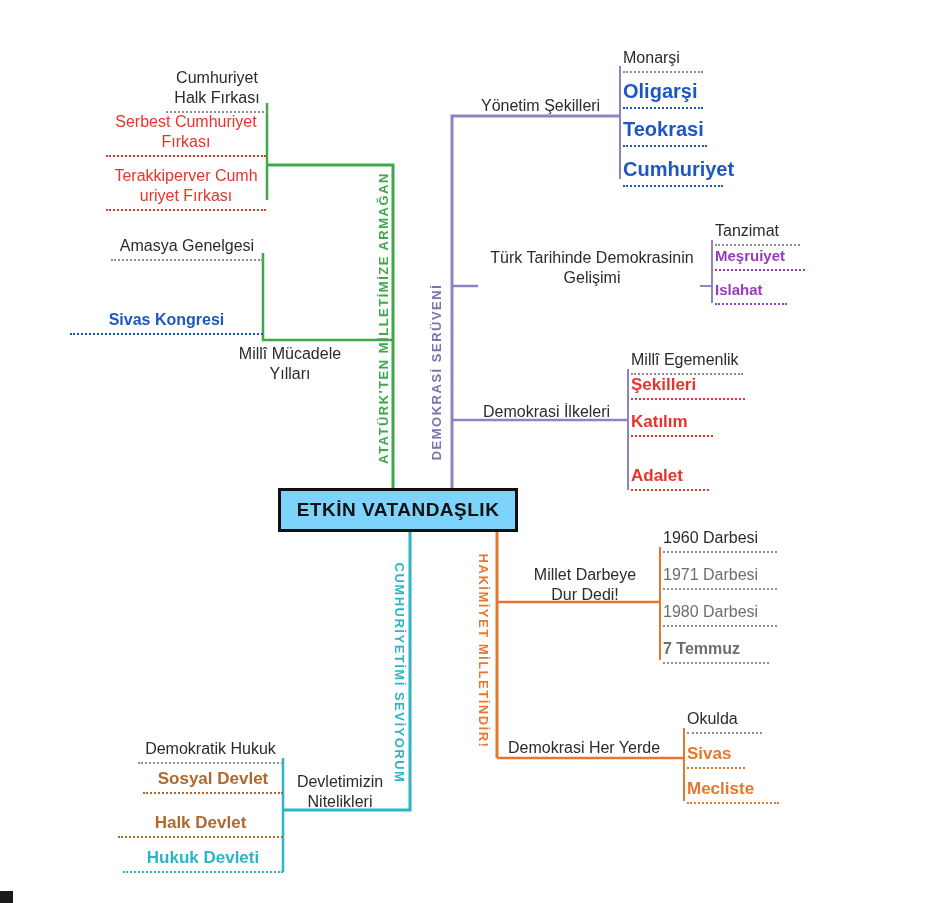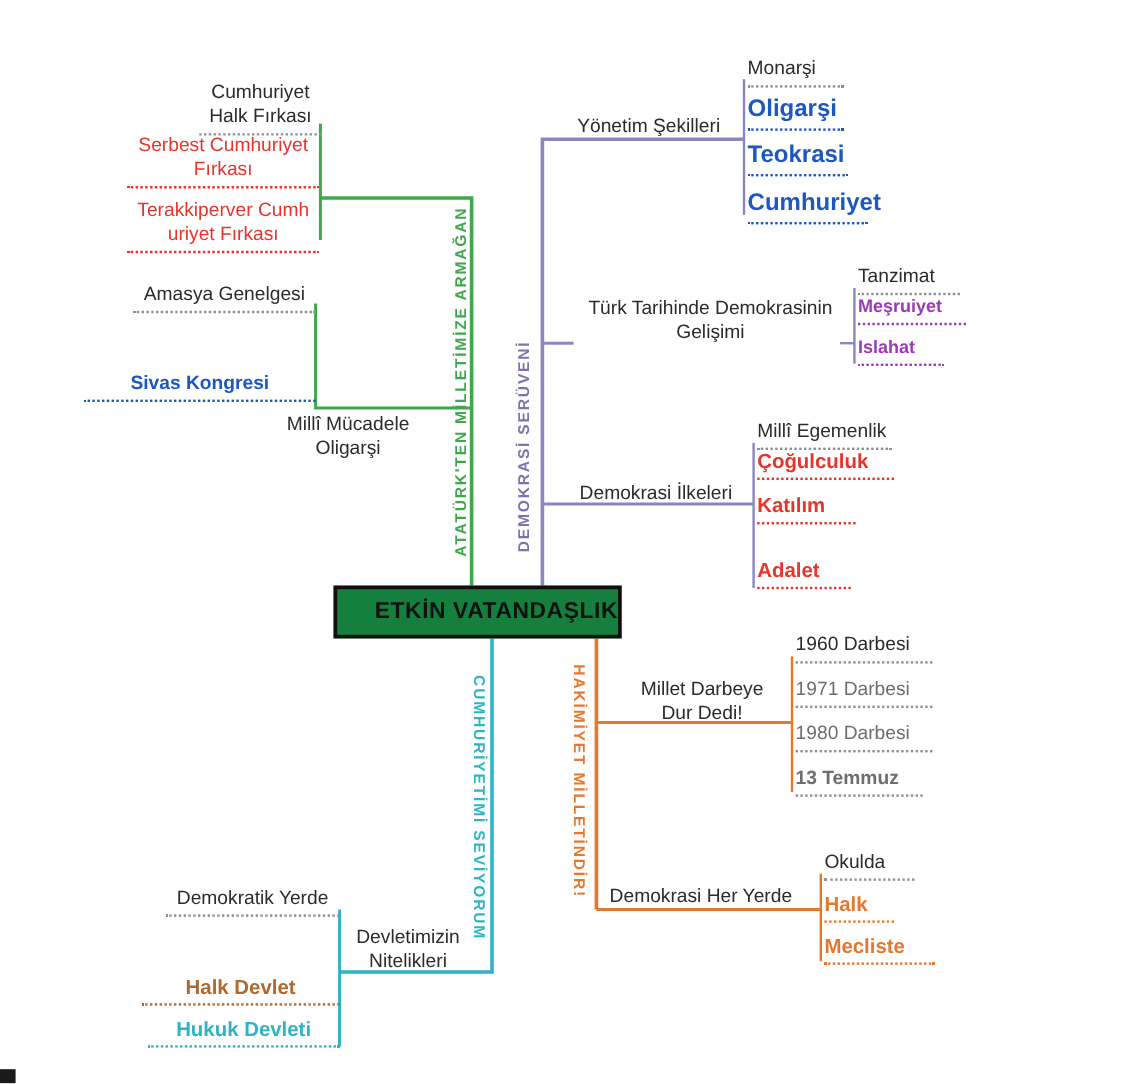--- a/index.html
+++ b/index.html
@@ -27,21 +27,21 @@
   .gray-t{color:#6e6e6e}
   .vlabel{position:absolute;height:20px;display:flex;align-items:center;justify-content:center;
           font-weight:700;font-size:13px;letter-spacing:1.5px;white-space:nowrap;z-index:1}
   .rot-ccw{transform:rotate(-90deg)}
   .rot-cw{transform:rotate(90deg)}
   .green-txt{color:#3fa84c}
   .purple-txt{color:#7b74ae}
   .orange-txt{color:#e8772e}
   .teal-txt{color:#2db4c6}
   #center-box{position:absolute;left:278px;top:488px;width:240px;height:44px;border:3px solid #101010;
-              background:#15803d;display:flex;align-items:center;justify-content:flex-end;font-weight:700;
+              background:#7dd3fc;display:flex;align-items:center;justify-content:center;font-weight:700;
               font-size:19px;letter-spacing:.5px;color:#111;z-index:5}
 </style>
 </head>
 <body>
 
 <div id="canvas">
 
   <svg id="lines" width="945" height="903" viewBox="0 0 945 903">
 
     <path d="M393 488 V165 H267" stroke="#3fa84c" stroke-width="3" fill="none"></path>
@@ -77,49 +77,50 @@
 
   <div class="node tc u" style="left:166px;top:68px;width:102px">Cumhuriyet
 Halk Fırkası</div>
   <div class="node tc redN u-red" style="left:106px;top:112px;width:160px">Serbest Cumhuriyet
 Fırkası</div>
   <div class="node tc redN u-red" style="left:106px;top:166px;width:160px">Terakkiperver Cumh
 uriyet Fırkası</div>
   <div class="node tc u" style="left:111px;top:236px;width:152px">Amasya Genelgesi</div>
   <div class="node tc blue-lg u-blue" style="left:70px;top:310px;width:193px">Sivas Kongresi</div>
   <div class="node tc" style="left:238px;top:344px;width:104px">Millî Mücadele
-Oligarşi</div>
+Yılları</div>
 
   <div class="node" style="left:481px;top:96px;width:140px">Yönetim Şekilleri</div>
   <div class="node u" style="left:623px;top:48px;width:80px">Monarşi</div>
   <div class="node blue u-blue" style="left:623px;top:79px;width:80px">Oligarşi</div>
   <div class="node blue u-blue" style="left:623px;top:117px;width:84px">Teokrasi</div>
   <div class="node blue u-blue" style="left:623px;top:157px;width:100px">Cumhuriyet</div>
   <div class="node tc" style="left:480px;top:248px;width:224px">Türk Tarihinde Demokrasinin
 Gelişimi</div>
   <div class="node u" style="left:715px;top:221px;width:85px">Tanzimat</div>
   <div class="node violet u-violet" style="left:715px;top:247px;width:90px">Meşruiyet</div>
   <div class="node violet u-violet" style="left:715px;top:281px;width:72px">Islahat</div>
   <div class="node" style="left:483px;top:402px;width:130px">Demokrasi İlkeleri</div>
   <div class="node u" style="left:631px;top:350px;width:112px">Millî Egemenlik</div>
-  <div class="node red u-red" style="left:631px;top:374px;width:114px">Çoğulculuk</div>
+  <div class="node red u-red" style="left:631px;top:374px;width:114px">Şekilleri</div>
   <div class="node red u-red" style="left:631px;top:411px;width:82px">Katılım</div>
   <div class="node red u-red" style="left:631px;top:465px;width:78px">Adalet</div>
 
   <div class="node tc" style="left:518px;top:565px;width:134px">Millet Darbeye
 Dur Dedi!</div>
   <div class="node u" style="left:663px;top:528px;width:114px">1960 Darbesi</div>
   <div class="node gray-t u" style="left:663px;top:565px;width:114px">1971 Darbesi</div>
   <div class="node gray-t u" style="left:663px;top:602px;width:114px">1980 Darbesi</div>
-  <div class="node gray-t u" style="left:663px;top:639px;width:106px;font-weight:700">13 Temmuz</div>
+  <div class="node gray-t u" style="left:663px;top:639px;width:106px;font-weight:700">7 Temmuz</div>
   <div class="node" style="left:508px;top:738px;width:162px">Demokrasi Her Yerde</div>
   <div class="node u" style="left:687px;top:709px;width:75px">Okulda</div>
-  <div class="node orange-t u-orange" style="left:687px;top:743px;width:58px">Halk</div>
+  <div class="node orange-t u-orange" style="left:687px;top:743px;width:58px">Sivas</div>
   <div class="node orange-t u-orange" style="left:687px;top:778px;width:92px">Mecliste</div>
 
   <div class="node tc" style="left:290px;top:772px;width:100px">Devletimizin
 Nitelikleri</div>
-  <div class="node tc u" style="left:138px;top:739px;width:145px">Demokratik Yerde</div>
+  <div class="node tc u" style="left:138px;top:739px;width:145px">Demokratik Hukuk</div>
+  <div class="node tc brown u-brown" style="left:143px;top:768px;width:140px">Sosyal Devlet</div>
   <div class="node tc brown u-brown" style="left:118px;top:812px;width:165px">Halk Devlet</div>
   <div class="node tc teal-t u-teal" style="left:123px;top:847px;width:160px">Hukuk Devleti</div>
 
   <div style="position:absolute;left:0;top:891px;width:13px;height:12px;background:#1a1a1a;z-index:3"></div>
 </div>
 
 </body></html>

